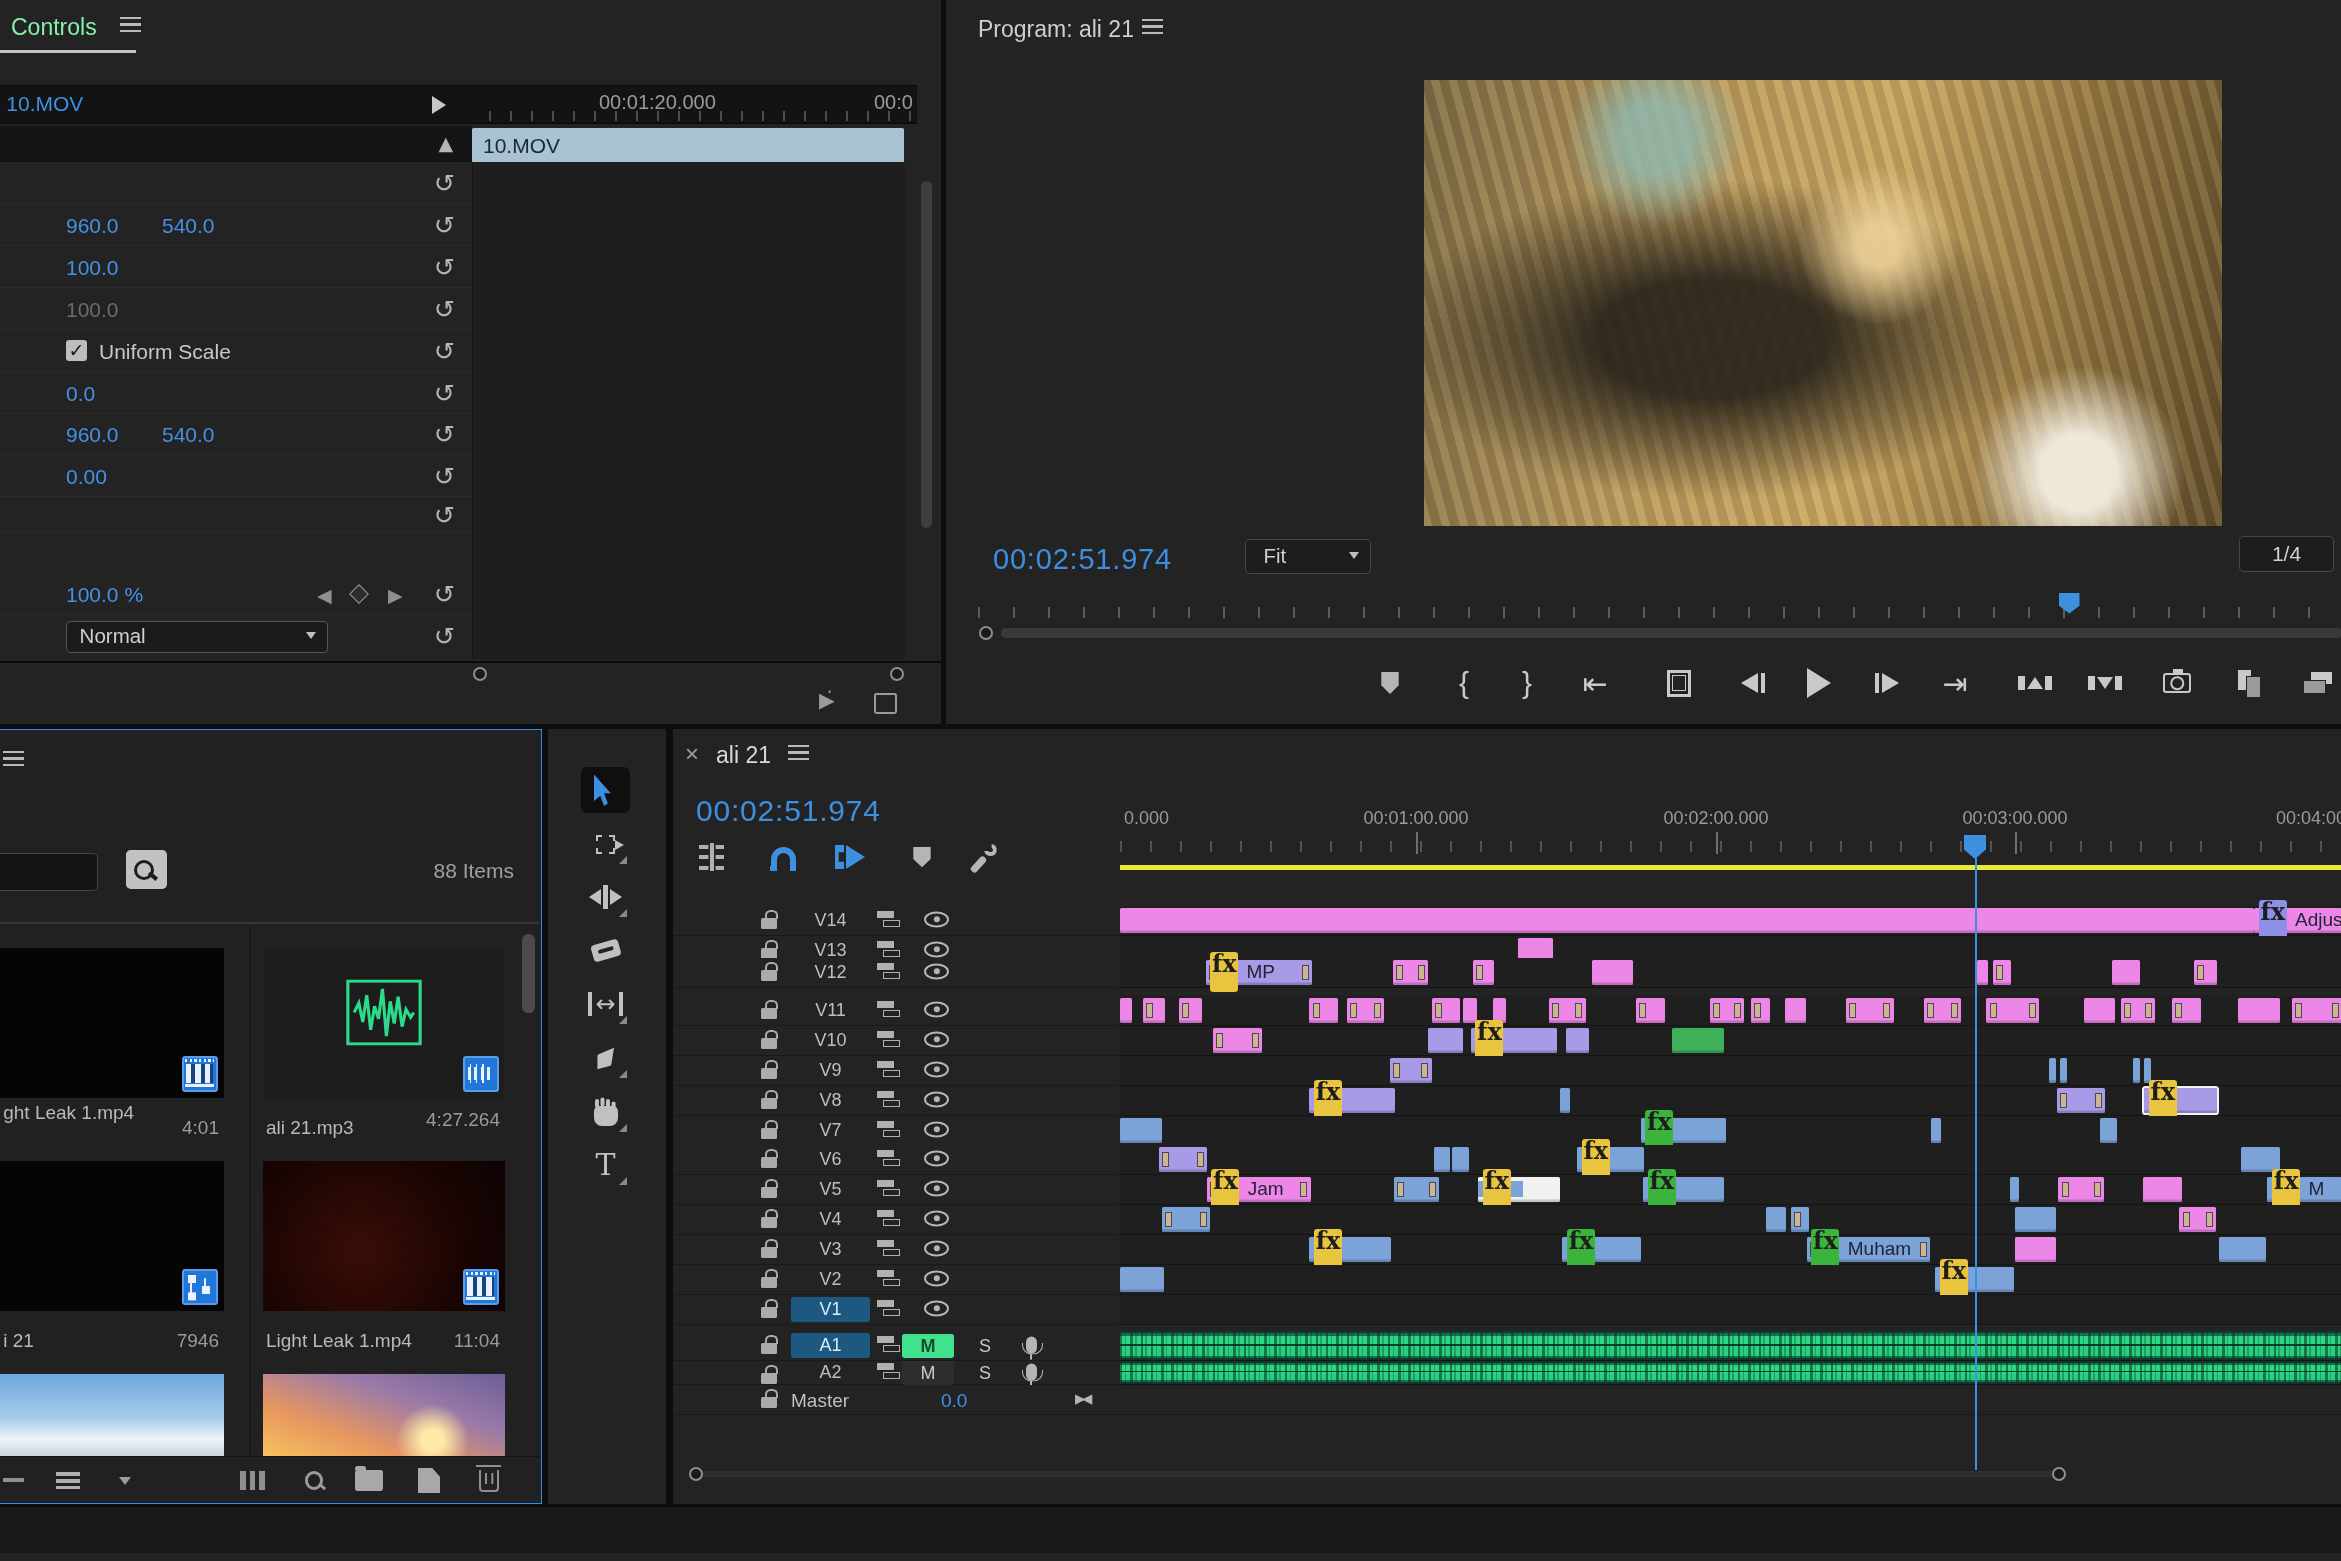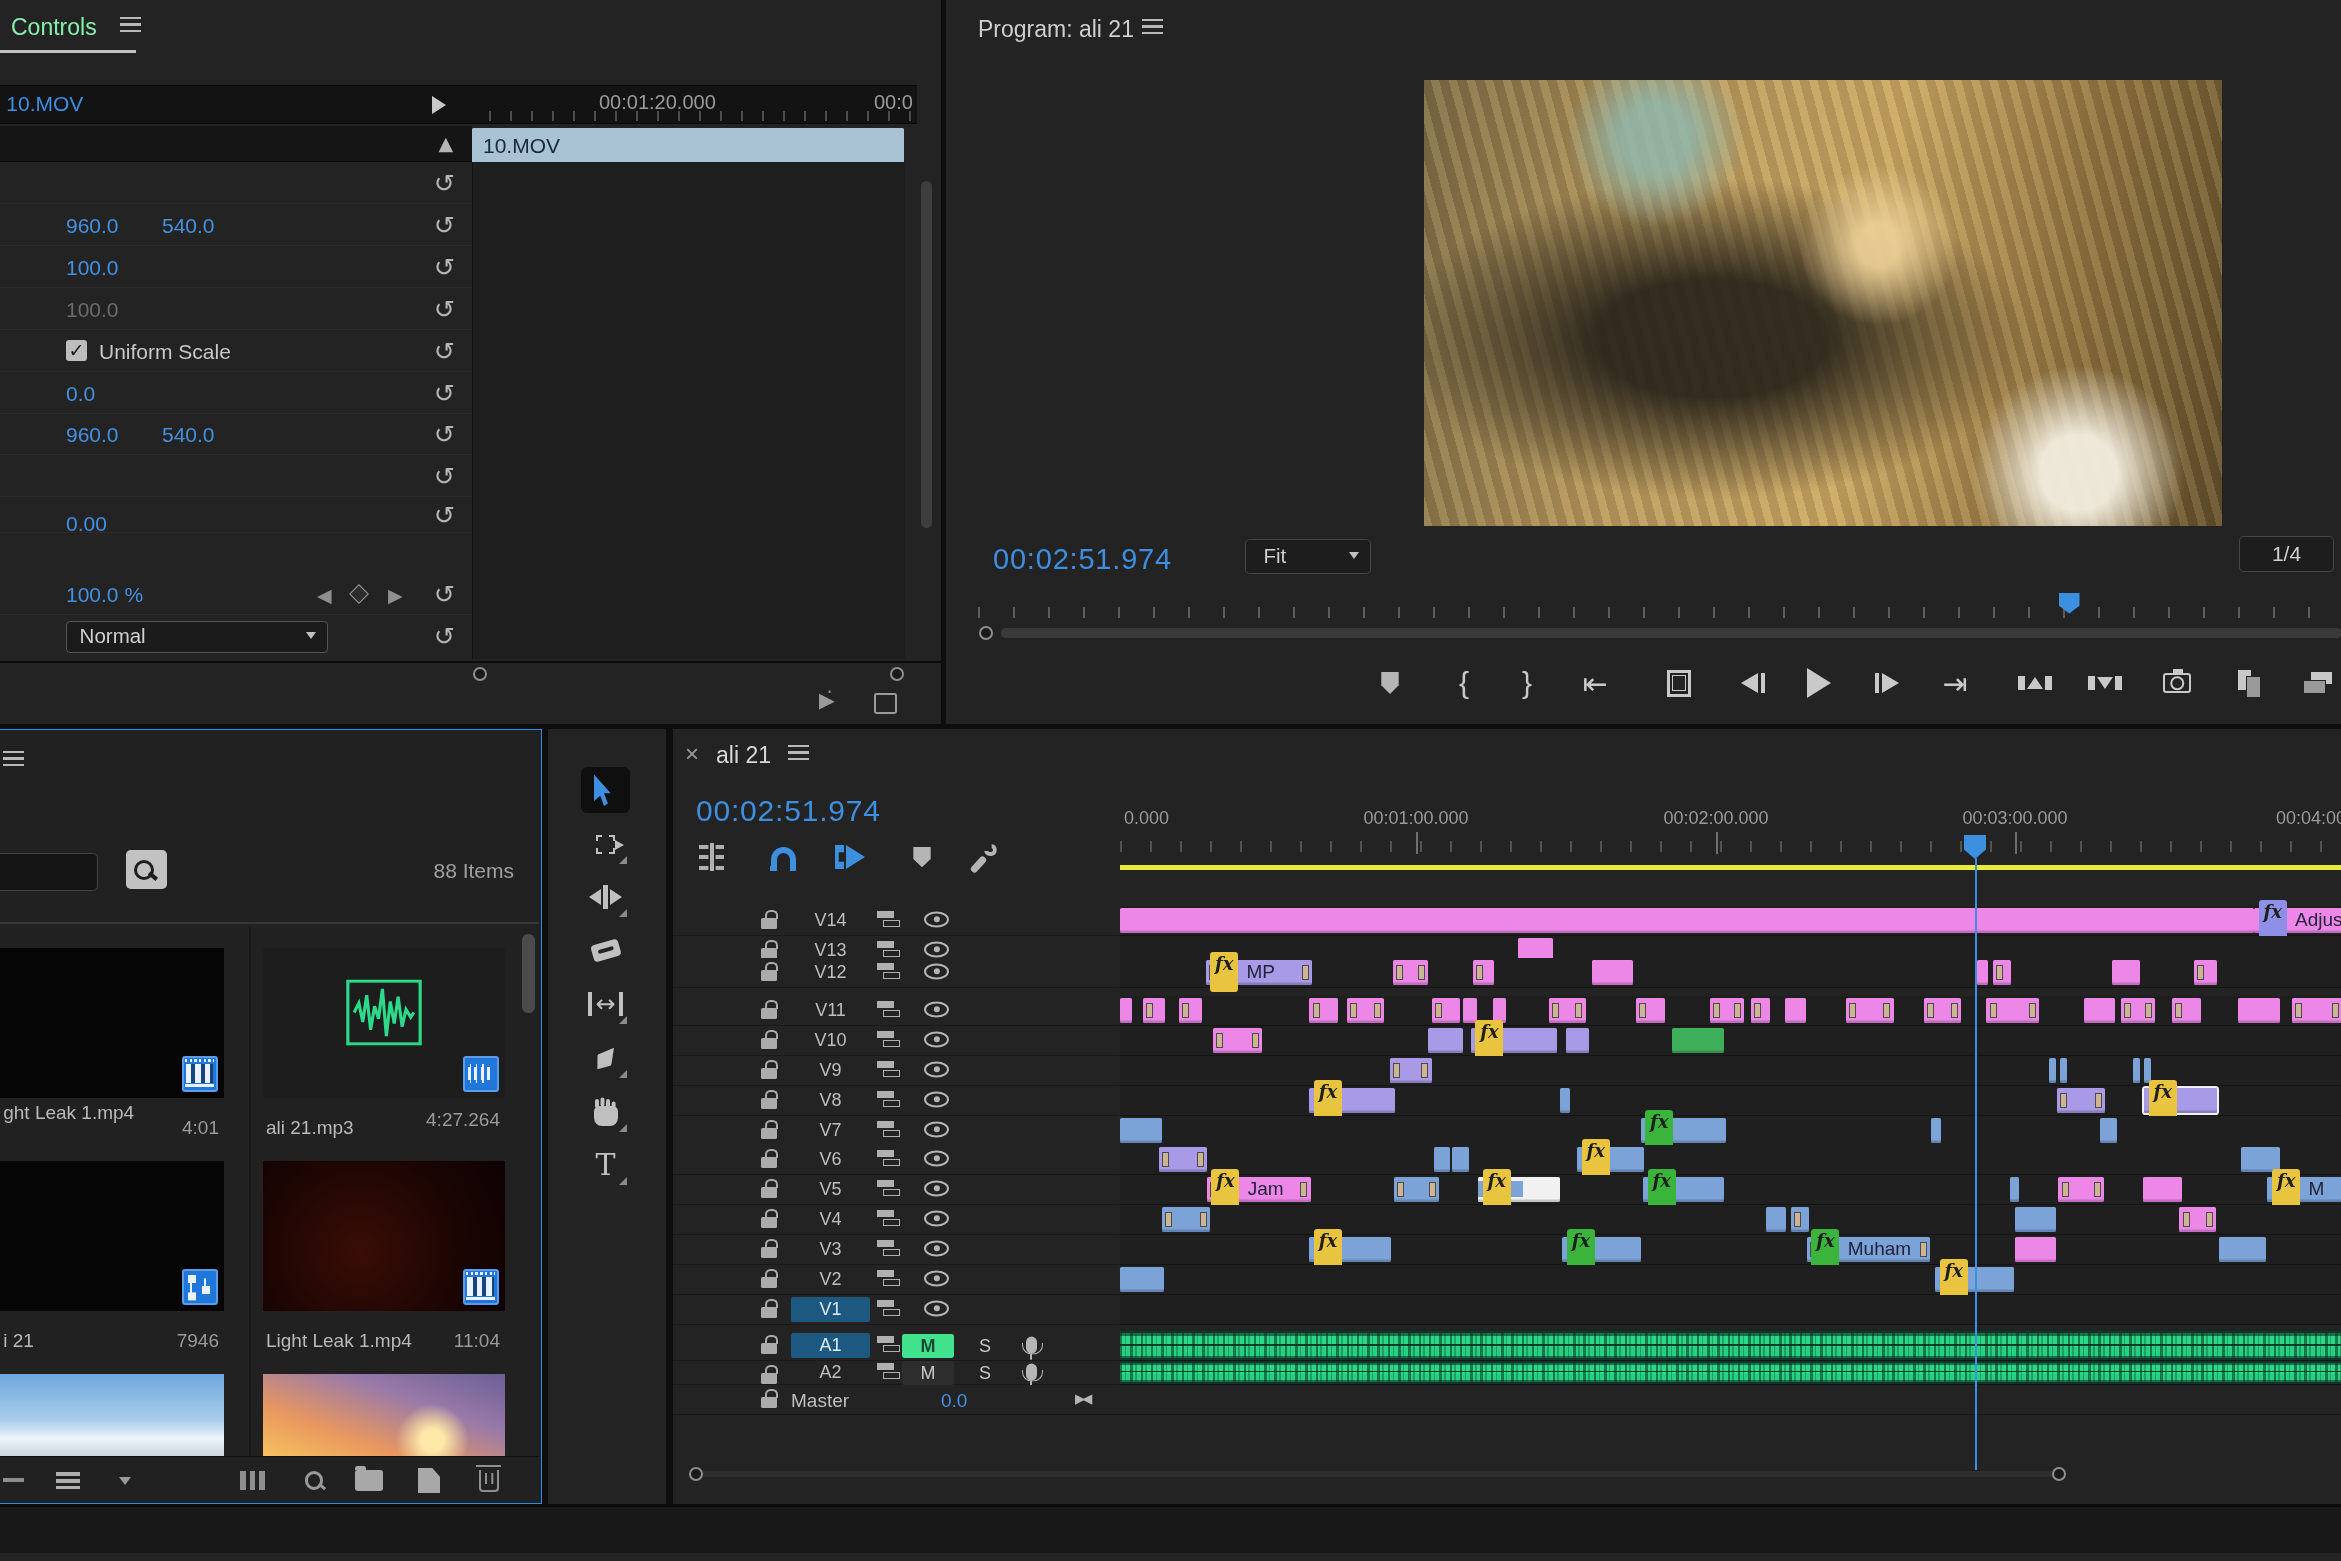--- a/index.html
+++ b/index.html
@@ -159,21 +159,21 @@
   .tlane.audio{background:#11372a;}
   .tname{position:absolute;left:118px;top:50%;transform:translateY(-50%);width:79px;text-align:center;font-size:18px;color:#bfbfbf;padding:2.4px 0;border-radius:2.4px;}
   .tname.target{background:#1c5880;color:#dcebf8;}
   .thbtn{position:absolute;top:50%;transform:translateY(-50%);}
   .mbtn{position:absolute;left:229px;top:50%;transform:translateY(-50%);width:52px;height:24px;background:#2d2d2d;border-radius:2.4px;color:#c8c8c8;font-size:18px;text-align:center;line-height:24px;}
   .mbtn.on{background:#42e18e;color:#174a31;font-weight:bold;}
   .sbtn{position:absolute;left:306px;top:50%;transform:translateY(-50%);font-size:18px;color:#c8c8c8;}
   .clip{position:absolute;top:1.6px;bottom:2.4px;border-radius:1.6px;box-shadow:inset 0 -2.4px 0 rgba(0,0,0,.18);}
   .c-p{background:#ec87e8;} .c-l{background:#a89ae6;} .c-b{background:#7ba3d8;} .c-g{background:#3eb05a;} .c-w{background:#f1f1f1;}
   .clip.sel{outline:2.4px solid #f2f2f2;}
-  .clip .fx{position:absolute;left:4.7px;top:50%;transform:translateY(-50%);width:28px;height:40px;border-radius:3.2px;font-style:italic;font-weight:bold;font-size:18px;line-height:24px;text-align:center;color:#1e1e1e;font-family:"DejaVu Serif",serif;}
+  .clip .fx{position:absolute;left:4.7px;top:50%;transform:translateY(-50%);width:28px;height:40px;border-radius:3.2px;font-weight:bold;font-size:24px;line-height:24px;text-align:center;color:#1e1e1e;font-family:"DejaVu Serif",serif;}
   .fx-y{background:#e9c53f;} .fx-g{background:#3bb43b;} .fx-b{background:#8e8fe6;color:#20205c;}
   .clip .lab{position:absolute;left:41px;top:50%;transform:translateY(-50%);font-size:19px;color:#22223a;white-space:nowrap;}
   .mk{position:absolute;left:3.2px;top:20%;width:7px;height:60%;background:#cdb493;border:0.8px solid #4a4a4a;box-sizing:border-box;}
   .mk.r{left:auto;right:3.2px;}
   .sub{position:absolute;left:0;top:18%;width:55%;height:64%;background:#7ba3d8;}
   .wave{position:absolute;left:0;right:0;top:1.6px;bottom:1.6px;
     background:
       repeating-linear-gradient(90deg, rgba(8,46,30,.55) 0 2.4px, rgba(8,46,30,0) 2.4px 4.7px, rgba(8,46,30,.3) 4.7px 6.3px, rgba(8,46,30,0) 6.3px 10.3px),
       linear-gradient(180deg,#17734c 0 10%,#2ad886 10% 44%,#0b3f2a 44% 50%,#2ad886 50% 56%,#27cf81 56% 90%,#17734c 90% 100%);}
   .playline{position:absolute;width:1.6px;background:#3d8fe0;z-index:40;}
@@ -229,21 +229,21 @@
       <div class="ec-row" style="top: 372px; height: 42px;">
         <span class="v" style="left: 66px;">0.0</span>
         <span class="reset sym">↺</span>
       </div>
       <div class="ec-row" style="top: 413px; height: 42px;">
         <span class="v" style="left: 66px;">960.0</span>
         <span class="v" style="left: 162px;">540.0</span>
         <span class="reset sym">↺</span>
       </div>
       <div class="ec-row" style="top: 455px; height: 42px;">
-        <span class="v" style="left: 66px; margin-top: 47px;">0.00</span>
+        <span class="v" style="left: 66px;">0.00</span>
         <span class="reset sym">↺</span>
       </div>
       <div class="ec-row" style="top: 497px; height: 36px;">
         <span class="reset sym">↺</span>
       </div>
     </div>
 
   <div class="ec-row" style="top:573px;border-bottom:1.6px solid #2b2b2b;">
     <span class="v" style="left:66px;">100.0 %</span>
     <span class="abs sym" style="left:317px;top:11px;font-size:19px;color:#8f8f8f;">◀</span>

